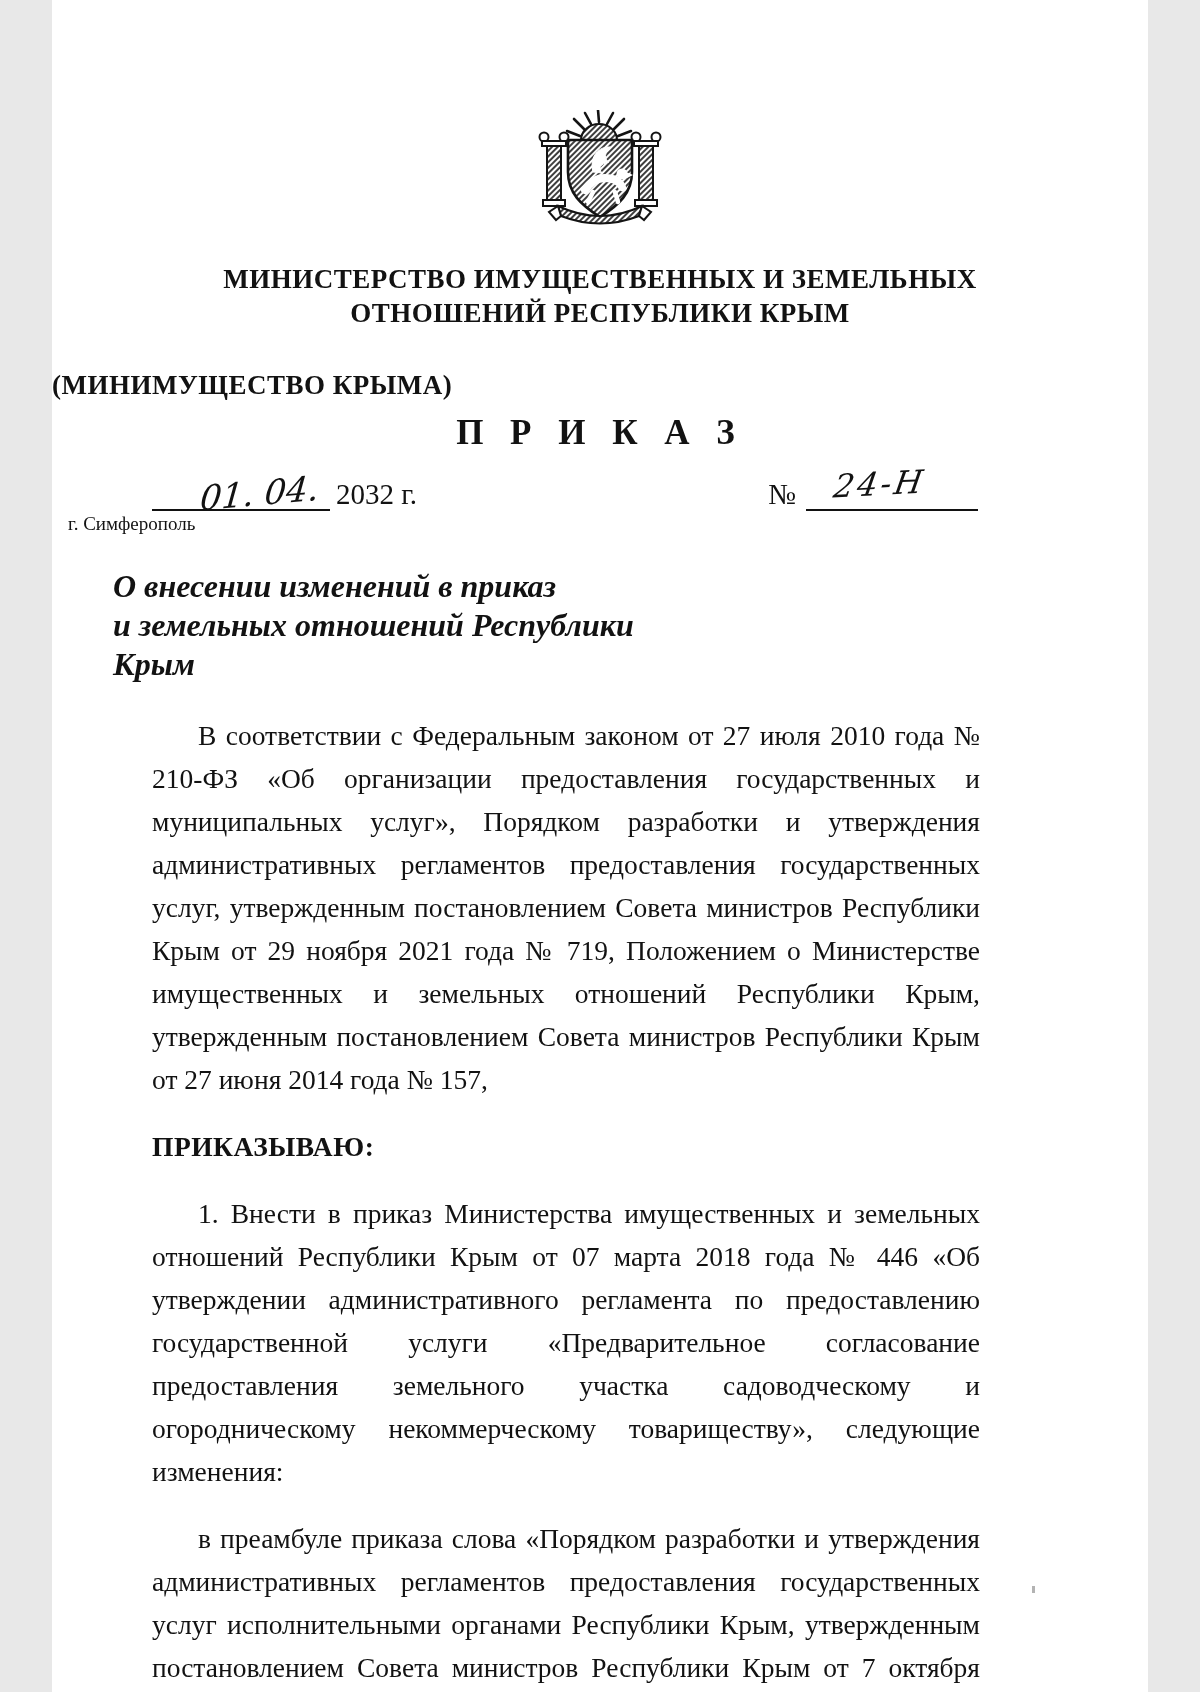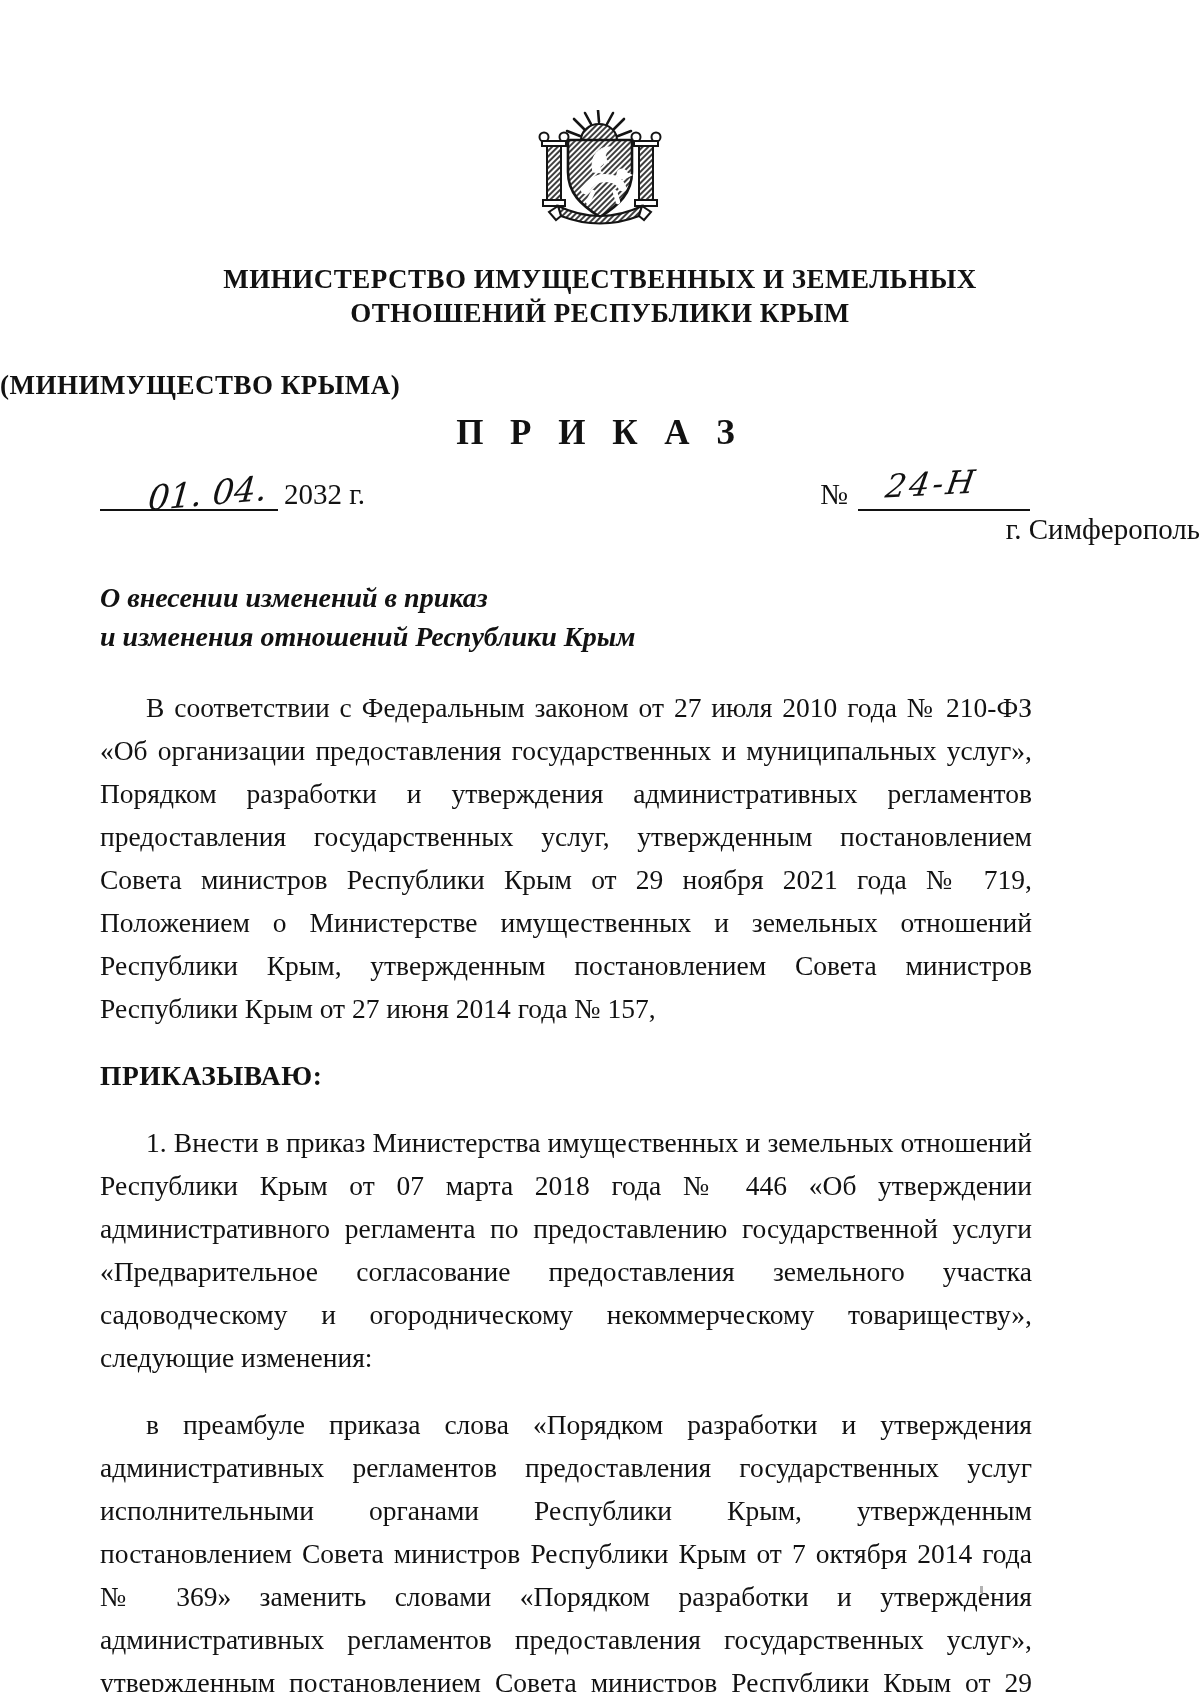--- a/index.html
+++ b/index.html
@@ -1,18 +1,18 @@
 <!DOCTYPE html>
 <html lang="ru"><head>
 <meta charset="utf-8">
 <style>
   html,body { margin:0; padding:0; background:#e8e8e8; }
   .page {
     position: relative;
-    width: 1200px;
+    width: 1096px;
     height: 1692px;
     margin: 0 auto;
     background: #ffffff;
     color: #121212;
     font-family: "Liberation Serif", "DejaVu Serif", serif;
     overflow: hidden;
   }
   
   .emblem-wrap {
     display: flex;
@@ -77,30 +77,31 @@
   .number-field .u-line { width: 172px; text-align: center; }
   .hw-number {
     position: absolute;
     left: 28px;
     bottom: 6px;
     font-size: 32px;
     transform: rotate(-3deg) skewX(-12deg);
     letter-spacing: 3px;
   }
   .city-label {
-    text-align: right;
-    font-size: 29px;
+    text-align: left;
+    font-size: 19px;
     margin-top: 2px;
+    margin-left: 16px;
   }
   
   .subject {
-    margin: 32px 480px 0 100px;
+    margin: 32px 480px 0 61px;
     font-weight: bold;
     font-style: italic;
-    font-size: 28px;
+    font-size: 32px;
     line-height: 39px;
   }
   
   .body-text {
     margin: 0 168px 0 100px;
     font-size: 27.5px;
     line-height: 43px;
     text-align: justify;
     text-align-last: left;
   }
@@ -203,21 +204,21 @@
       <span class="u-line">
         <span class="handwritten hw-number">24-Н</span>
       </span>
     </div>
   </div>
 
   <div class="city-label">г. Симферополь</div>
 
   <div class="subject">
     <div>О внесении изменений в приказ</div>
-    <div>и изменения отношений Республики Крым</div>
+    <div>и земельных отношений Республики Крым</div>
   </div>
 
   <div class="body-text">
     <p class="para p-first">В соответствии с Федеральным законом от 27 июля 2010 года № 210-ФЗ «Об организации предоставления государственных и муниципальных услуг», Порядком разработки и утверждения административных регламентов предоставления государственных услуг, утвержденным постановлением Совета министров Республики Крым от 29 ноября 2021 года № 719, Положением о Министерстве имущественных и земельных отношений Республики Крым, утвержденным постановлением Совета министров Республики Крым от 27 июня 2014 года № 157,</p>
     <p class="order-heading">ПРИКАЗЫВАЮ:</p>
     <p class="para">1. Внести в приказ Министерства имущественных и земельных отношений Республики Крым от 07 марта 2018 года № 446 «Об утверждении административного регламента по предоставлению государственной услуги «Предварительное согласование предоставления земельного участка садоводческому и огородническому некоммерческому товариществу», следующие изменения:</p>
     <p class="para">в преамбуле приказа слова «Порядком разработки и утверждения административных регламентов предоставления государственных услуг исполнительными органами Республики Крым, утвержденным постановлением Совета министров Республики Крым от 7 октября 2014 года № 369» заменить словами «Порядком разработки и утверждения административных регламентов предоставления государственных услуг», утвержденным постановлением Совета министров Республики Крым от 29 ноября 2021 года № 719»;</p>
   </div>
 
   <div class="speck"></div>

